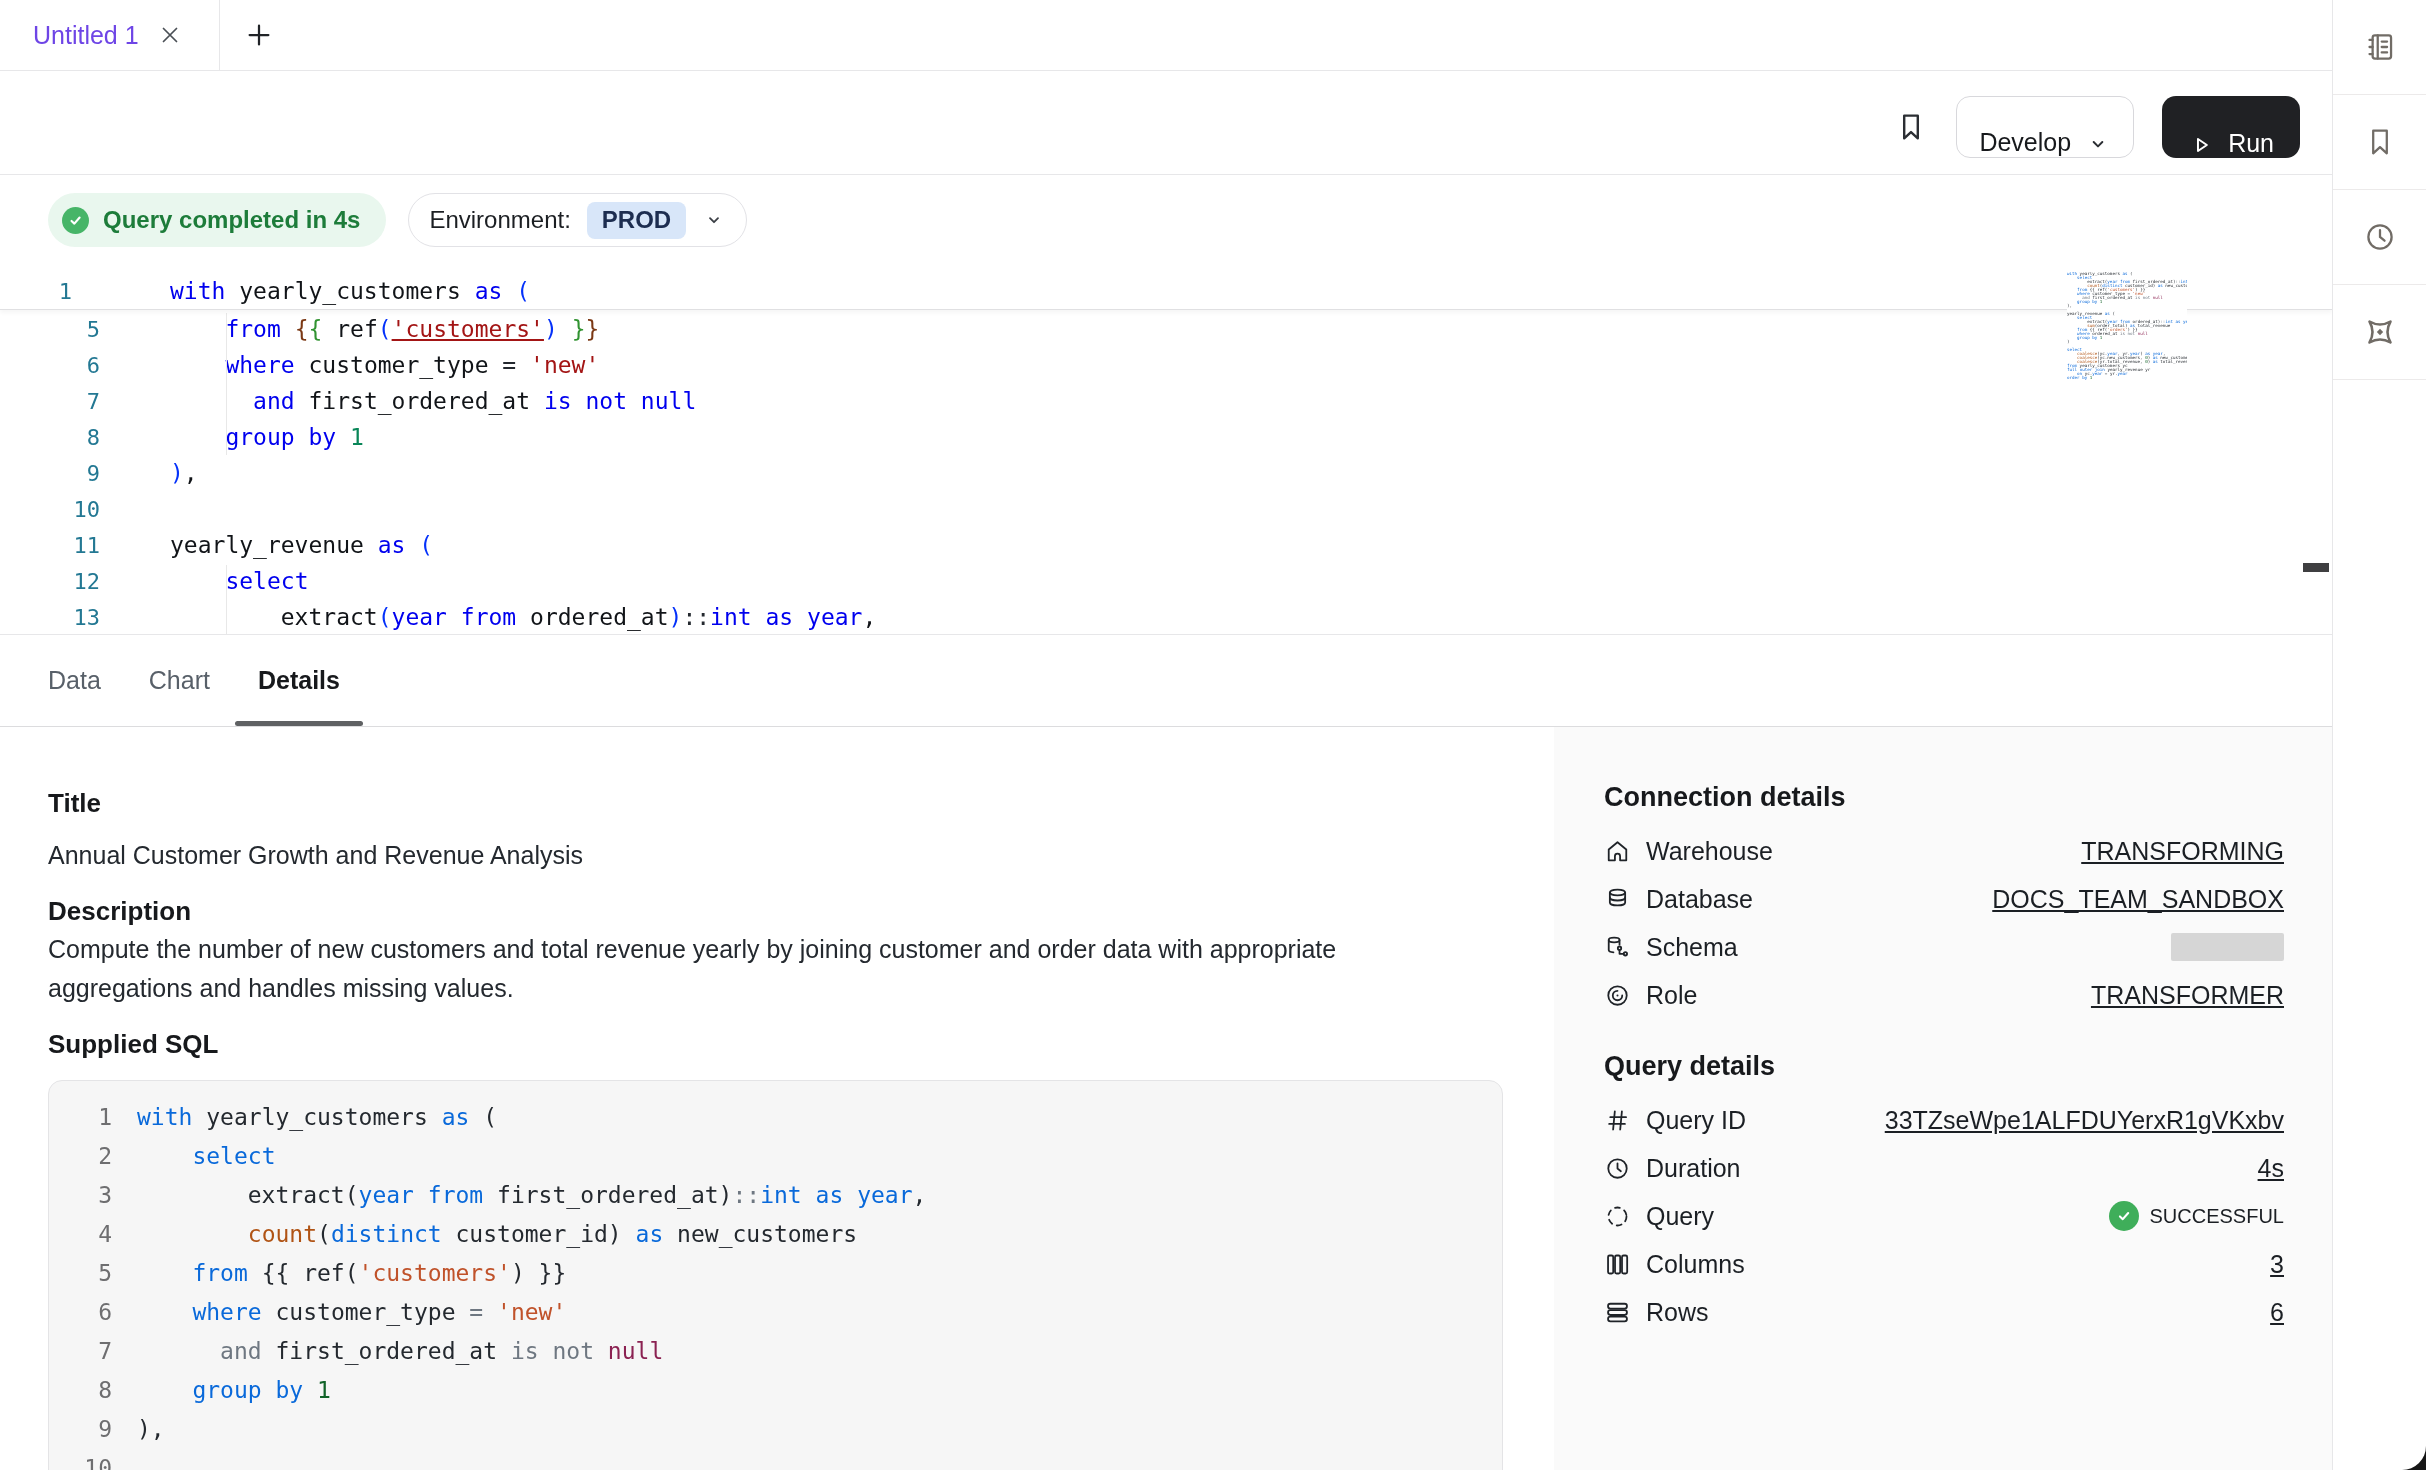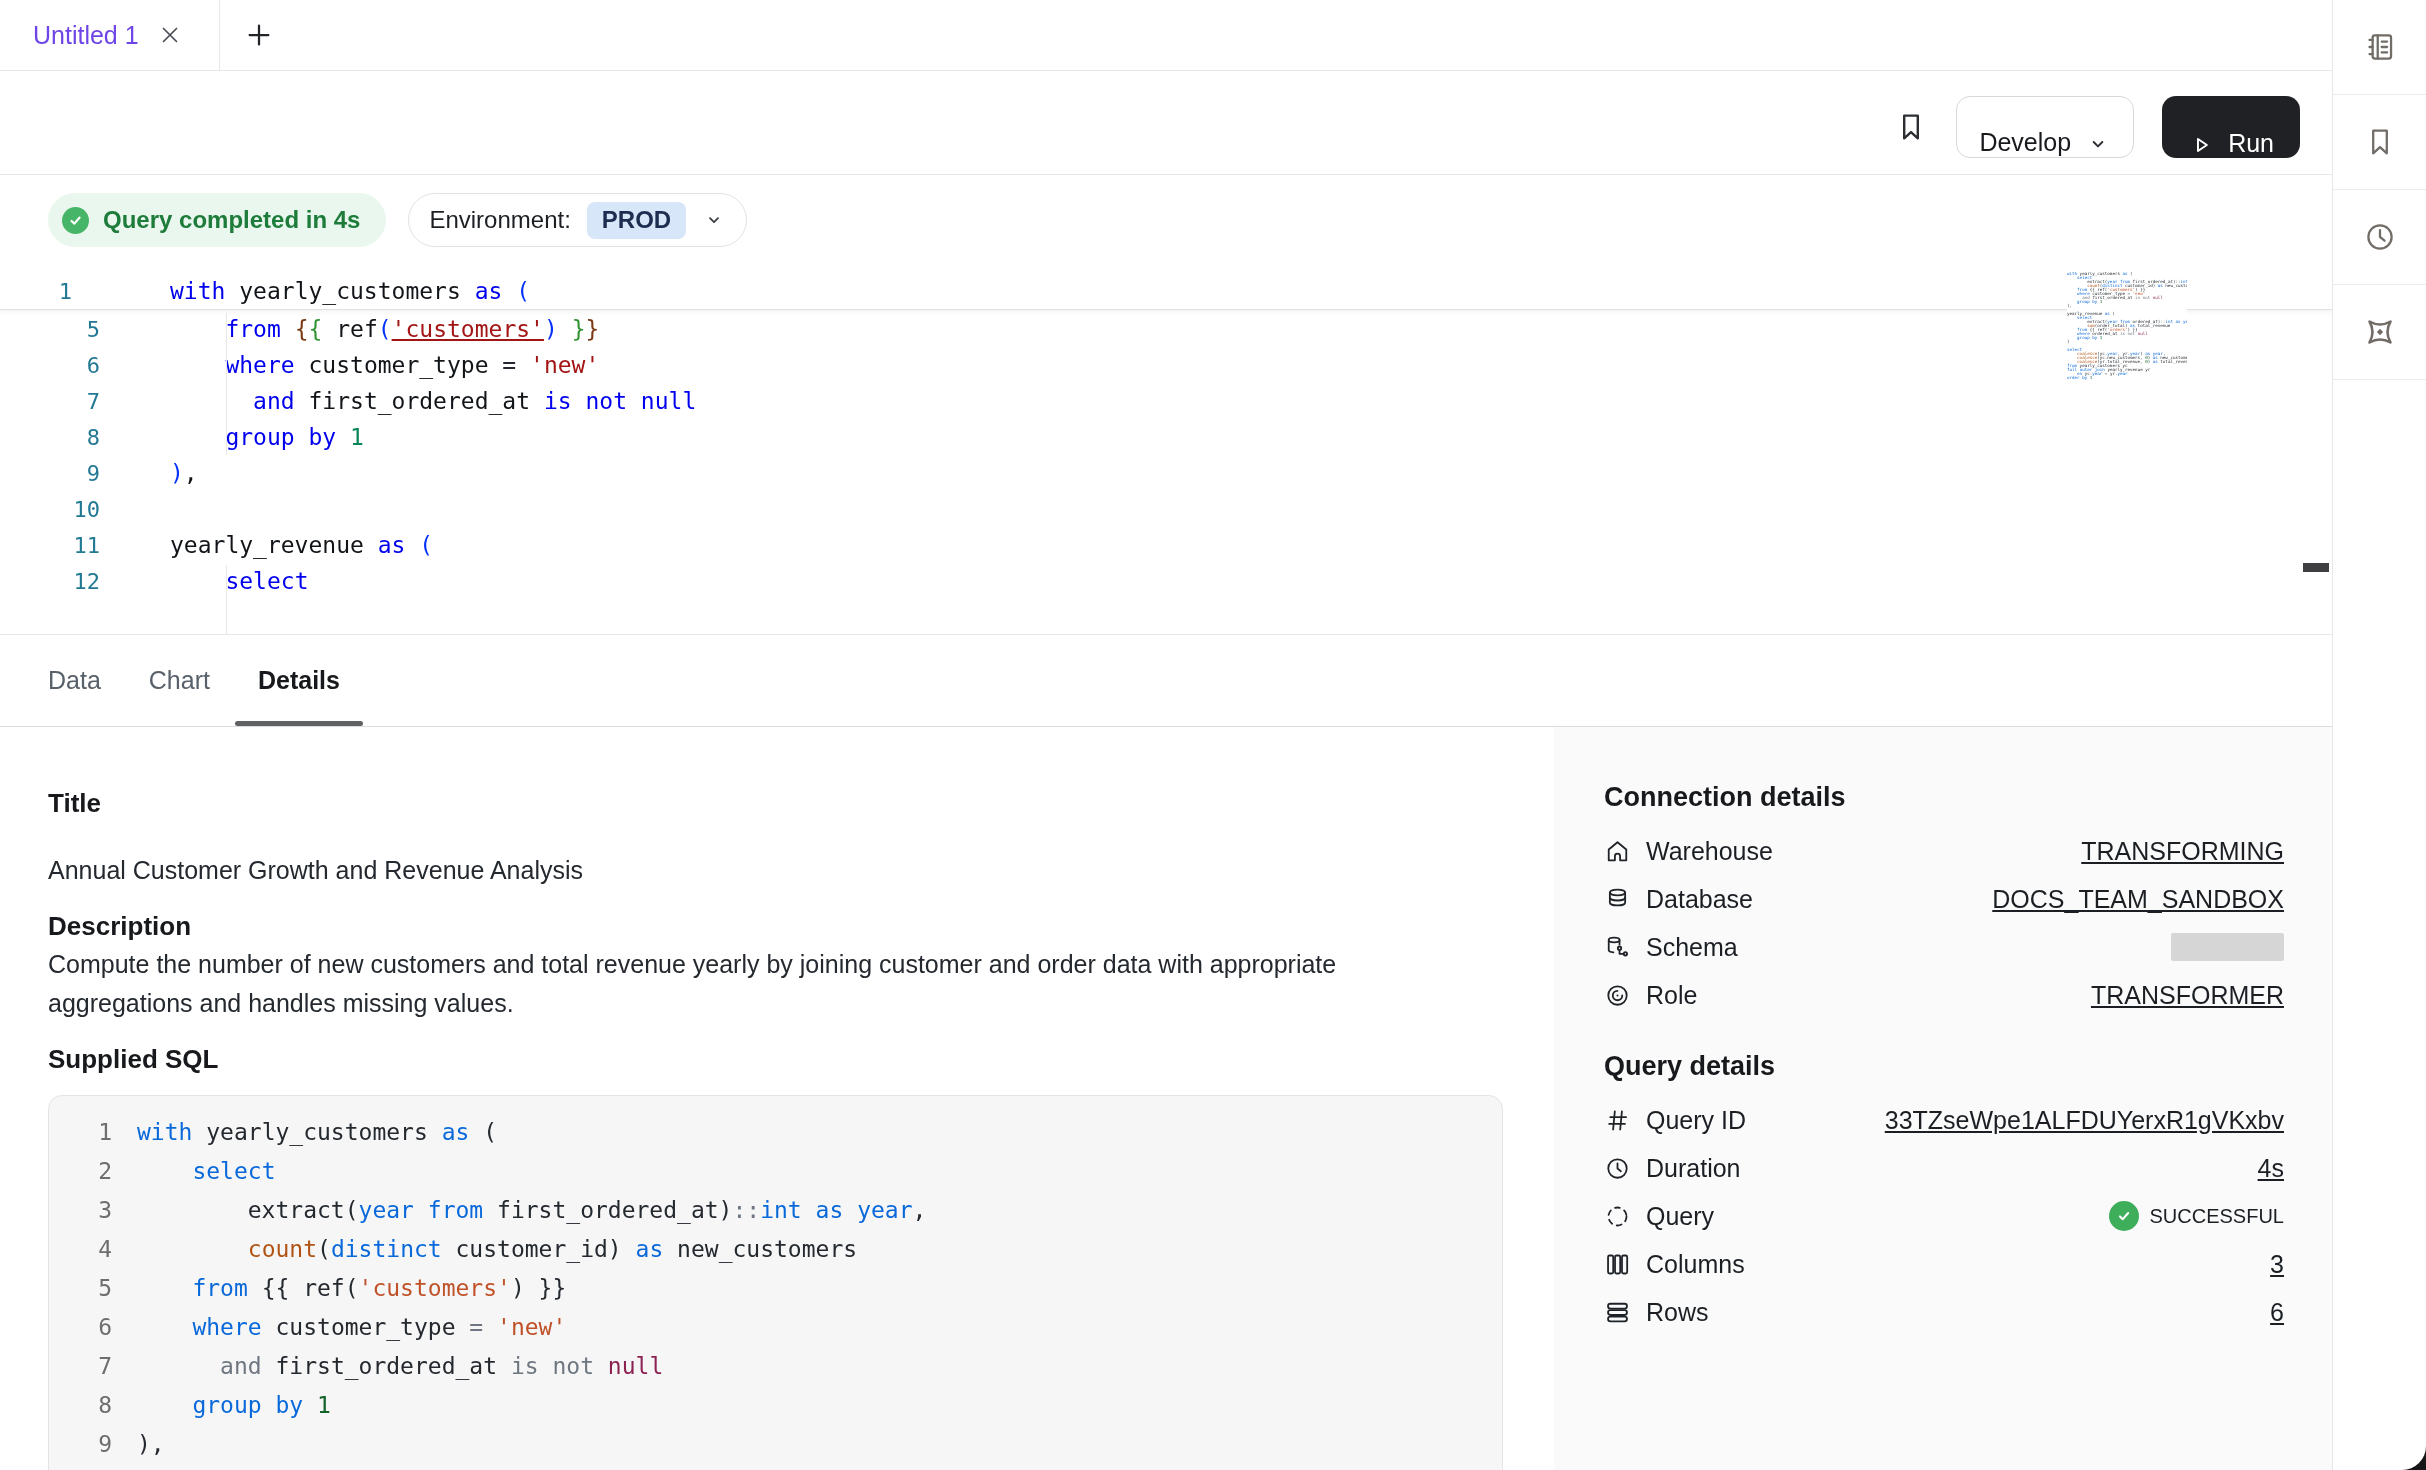--- a/index.html
+++ b/index.html
@@ -45,21 +45,21 @@
   
   #resulttabs { position:absolute; left:0; top:635px; width:2332px; height:92px; border-bottom:1px solid #dcdcde; display:flex; align-items:center; gap:48px; padding-left:48px; background:#fff; }
   .rtab { position:relative; height:100%; display:flex; align-items:center; font-size:25px; color:#586069; cursor:pointer; }
   .rtab.active { color:#17191c; font-weight:600; }
   .rtab.active::after { content:""; position:absolute; left:-23px; right:-23px; bottom:0; height:5px; background:#5f6163; border-radius:3px; }
 
   
   #content { position:absolute; left:0; top:727px; width:2332px; height:743px; display:flex; background:#fff; }
   #details { flex:1; padding:61px 0 0 48px; }
   .h-sec { font-size:26px; font-weight:600; color:#17191c; }
-  #title-value { margin-top:37px; font-size:25px; color:#24292f; }
+  #title-value { margin-top:22px; font-size:25px; color:#24292f; }
   #desc-head { margin-top:26px; }
   .desc-line { margin-top:10px; font-size:25px; color:#24292f; line-height:25px; }
   .desc-line + .desc-line { margin-top:14px; }
   #sql-head { margin-top:28px; }
   #sqlblock { margin-top:20px; width:1455px; height:500px; background:#f6f6f6; border:1px solid #e4e4e6; border-radius:14px; padding:16px 0 0 17px; overflow:hidden; }
   .srow { display:flex; height:39px; align-items:center; }
   .snum { width:46px; text-align:right; font-family:"DejaVu Sans Mono",monospace; font-size:23px; color:#6e6e70; flex:none; }
   .scode { font-family:"DejaVu Sans Mono",monospace; font-size:23px; color:#24292f; margin-left:25px; white-space:pre; }
 
   
@@ -168,20 +168,24 @@
         <span class="lnum">10</span>
         <pre class="ecode"></pre>
       </div>
       <div class="erow">
         <span class="lnum">11</span>
         <pre class="ecode">yearly_revenue <span style="color:#0000ee;">as</span> <span style="color:#0431fa;">(</span></pre>
       </div>
       <div class="erow">
         <span class="lnum">12</span>
         <pre class="ecode">    <span style="color:#0000ee;">select</span></pre>
+      </div>
+      <div class="erow">
+        <span class="lnum">13</span>
+        <pre class="ecode">        extract<span style="color:#0431fa;">(</span><span style="color:#0000ee;">year</span> <span style="color:#0000ee;">from</span> ordered_at<span style="color:#0431fa;">)</span><span style="color:#24292f;">::</span><span style="color:#0000ee;">int</span> <span style="color:#0000ee;">as</span> <span style="color:#0000ee;">year</span>,</pre>
       </div>
     </div>
   <div class="indent-guide" id="guide1"></div>
   <div class="indent-guide" id="guide2"></div>
   <pre id="minimap"><span style="color:#0969da;">with</span> yearly_customers <span style="color:#0969da;">as</span> (
     <span style="color:#0969da;">select</span>
         extract(<span style="color:#0969da;">year</span> <span style="color:#0969da;">from</span> first_ordered_at)<span style="color:#6e7781;">::</span><span style="color:#0969da;">int</span>  ,
         <span style="color:#b05314;">count</span>(<span style="color:#0969da;">distinct</span> customer_id) <span style="color:#0969da;">as</span> new_customers
     <span style="color:#0969da;">from</span> {{ ref(<span style="color:#c0522a;">'customers'</span>) }}
     <span style="color:#0969da;">where</span> customer_type <span style="color:#6e7781;">=</span> <span style="color:#c0522a;">'new'</span>

